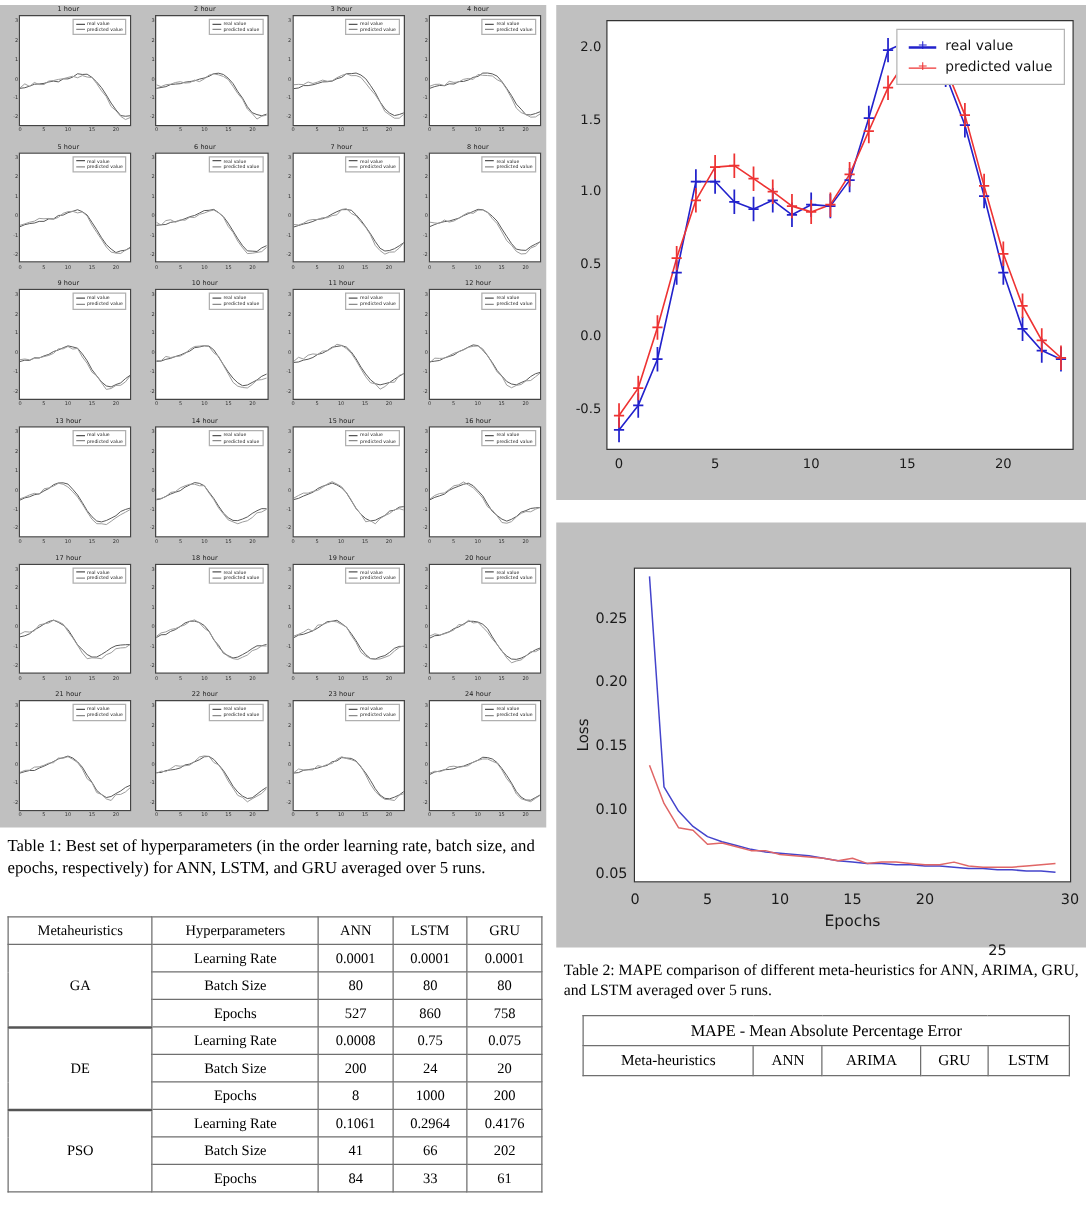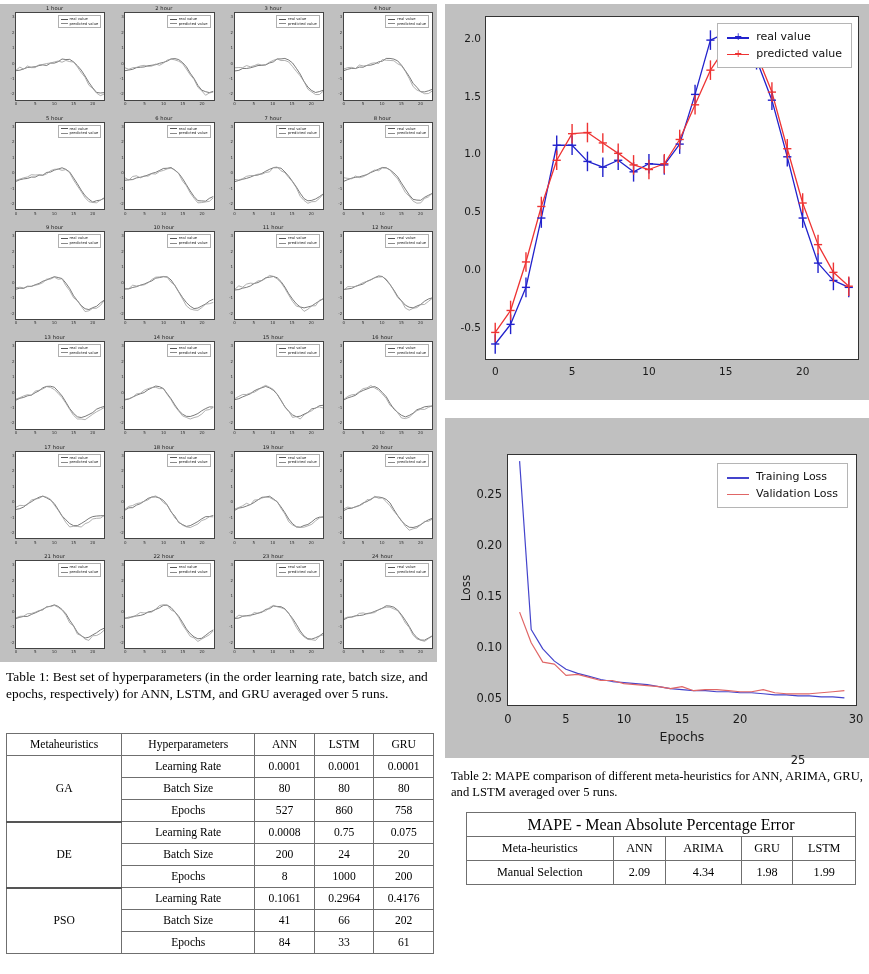--- a/index.html
+++ b/index.html
@@ -120,21 +120,21 @@
   }
   table.paper td,table.paper th{
     border:1px solid #6f6f6f;text-align:center;font-weight:normal;
     padding:1px 3px;white-space:nowrap;
   }
   #table1{left:6px;top:733px;width:428px;font-size:11.6px;}
   #table1 td{height:19px;}
   #table1 .thick{border-top:2px solid #555;}
   #table2{left:466px;top:812px;width:390px;font-size:12.2px;}
   #table2 td{height:21px;}
-  #table2 .span-head{font-size:16px;}
+  #table2 .span-head{font-size:13px;}
 </style>
 </head>
 <body>
 
 <div class="abs fig" id="subplot-grid">
     <div class="mini">
       <div class="mini-title">1 hour</div>
       <div class="mini-plot">
         <svg viewBox="0 0 100 100" preserveAspectRatio="none" class="mini-svg">
           <polyline points="0.00,66.55 4.35,66.00 8.70,64.53 13.04,62.79 17.39,62.49 21.74,61.98 26.09,60.67 30.43,59.89 34.78,60.57 39.13,57.85 43.48,57.83 47.83,56.16 52.17,53.08 56.52,53.74 60.87,53.51 65.22,56.43 69.57,60.77 73.91,65.91 78.26,72.72 82.61,80.15 86.96,86.38 91.30,91.68 95.65,92.32 100.00,91.84" fill="none" stroke="#555" stroke-width="0.9"></polyline>
@@ -1008,34 +1008,20 @@
       </div>
     <div id="loss-xticks">
         <div class="axis-lbl x-lbl" style="left: 0%;">0</div>
         <div class="axis-lbl x-lbl" style="left: 16.6667%;">5</div>
         <div class="axis-lbl x-lbl" style="left: 33.3333%;">10</div>
         <div class="axis-lbl x-lbl" style="left: 50%;">15</div>
         <div class="axis-lbl x-lbl" style="left: 66.6667%;">20</div>
         <div class="axis-lbl x-lbl" style="left: 83.3333%; margin-top: 48px;">25</div>
         <div class="axis-lbl x-lbl" style="left: 100%;">30</div>
       </div>
-    <div class="chart-legend" style="right:8px;top:8px;">
-      <div class="row">
-        <span class="swatch">
-          <span class="ln" style="background:#4444cc;"></span>
-        </span>
-        <span>Training Loss</span>
-      </div>
-      <div class="row">
-        <span class="swatch">
-          <span class="ln" style="background:#e06666;"></span>
-        </span>
-        <span>Validation Loss</span>
-      </div>
-    </div>
   </div>
 </div>
 
 <div class="abs caption" id="t1-caption">Table 1: Best set of hyperparameters (in the order learning rate, batch size, and epochs, respectively) for ANN, LSTM, and GRU averaged over 5 runs.</div>
 <div class="abs caption" id="t2-caption">Table 2: MAPE comparison of different meta-heuristics for ANN, ARIMA, GRU, and LSTM averaged over 5 runs.</div>
 
 <table class="abs paper" id="table1">
     <tbody>
       <tr>
         <td>Metaheuristics</td>
@@ -1108,21 +1094,14 @@
       <tr>
         <td colspan="5" class="span-head">MAPE - Mean Absolute Percentage Error</td>
       </tr>
       <tr>
         <td>Meta-heuristics</td>
         <td>ANN</td>
         <td>ARIMA</td>
         <td>GRU</td>
         <td>LSTM</td>
       </tr>
-      <tr>
-        <td>Manual Selection</td>
-        <td>2.09</td>
-        <td>4.34</td>
-        <td>1.98</td>
-        <td>1.99</td>
-      </tr>
     </tbody>
   </table>
 
 </body></html>

